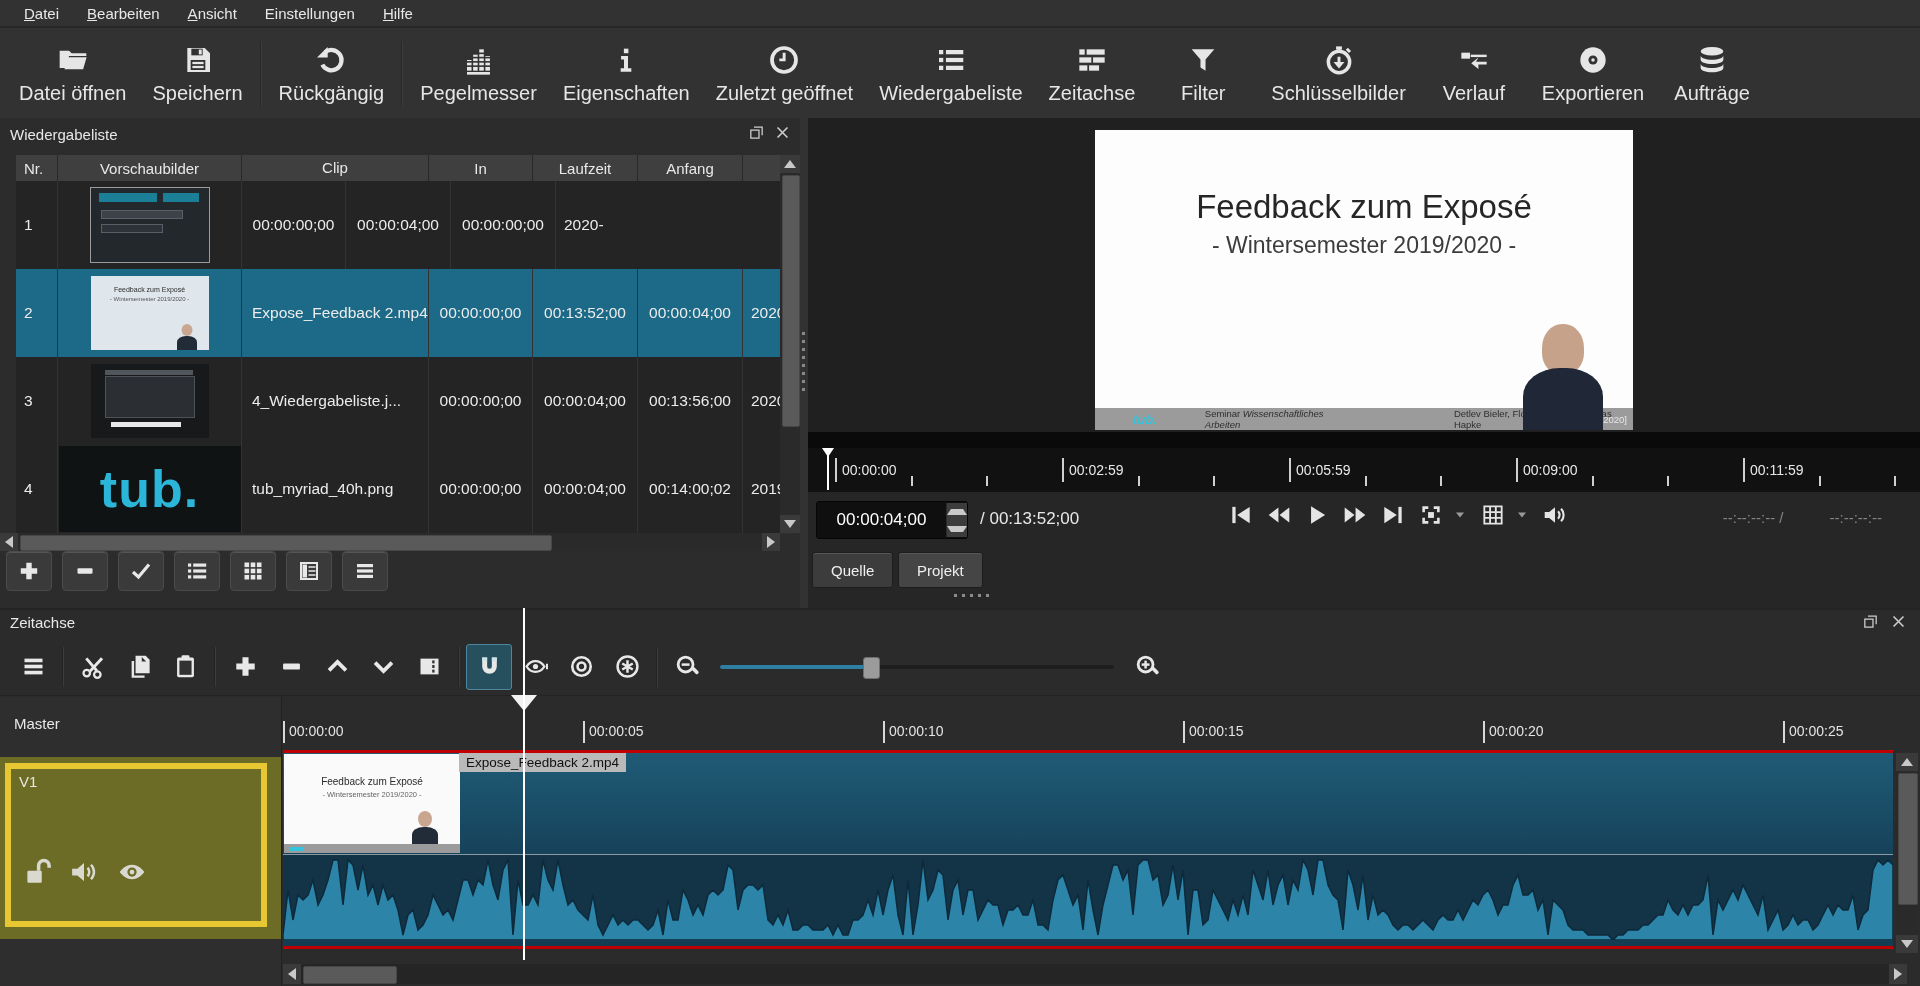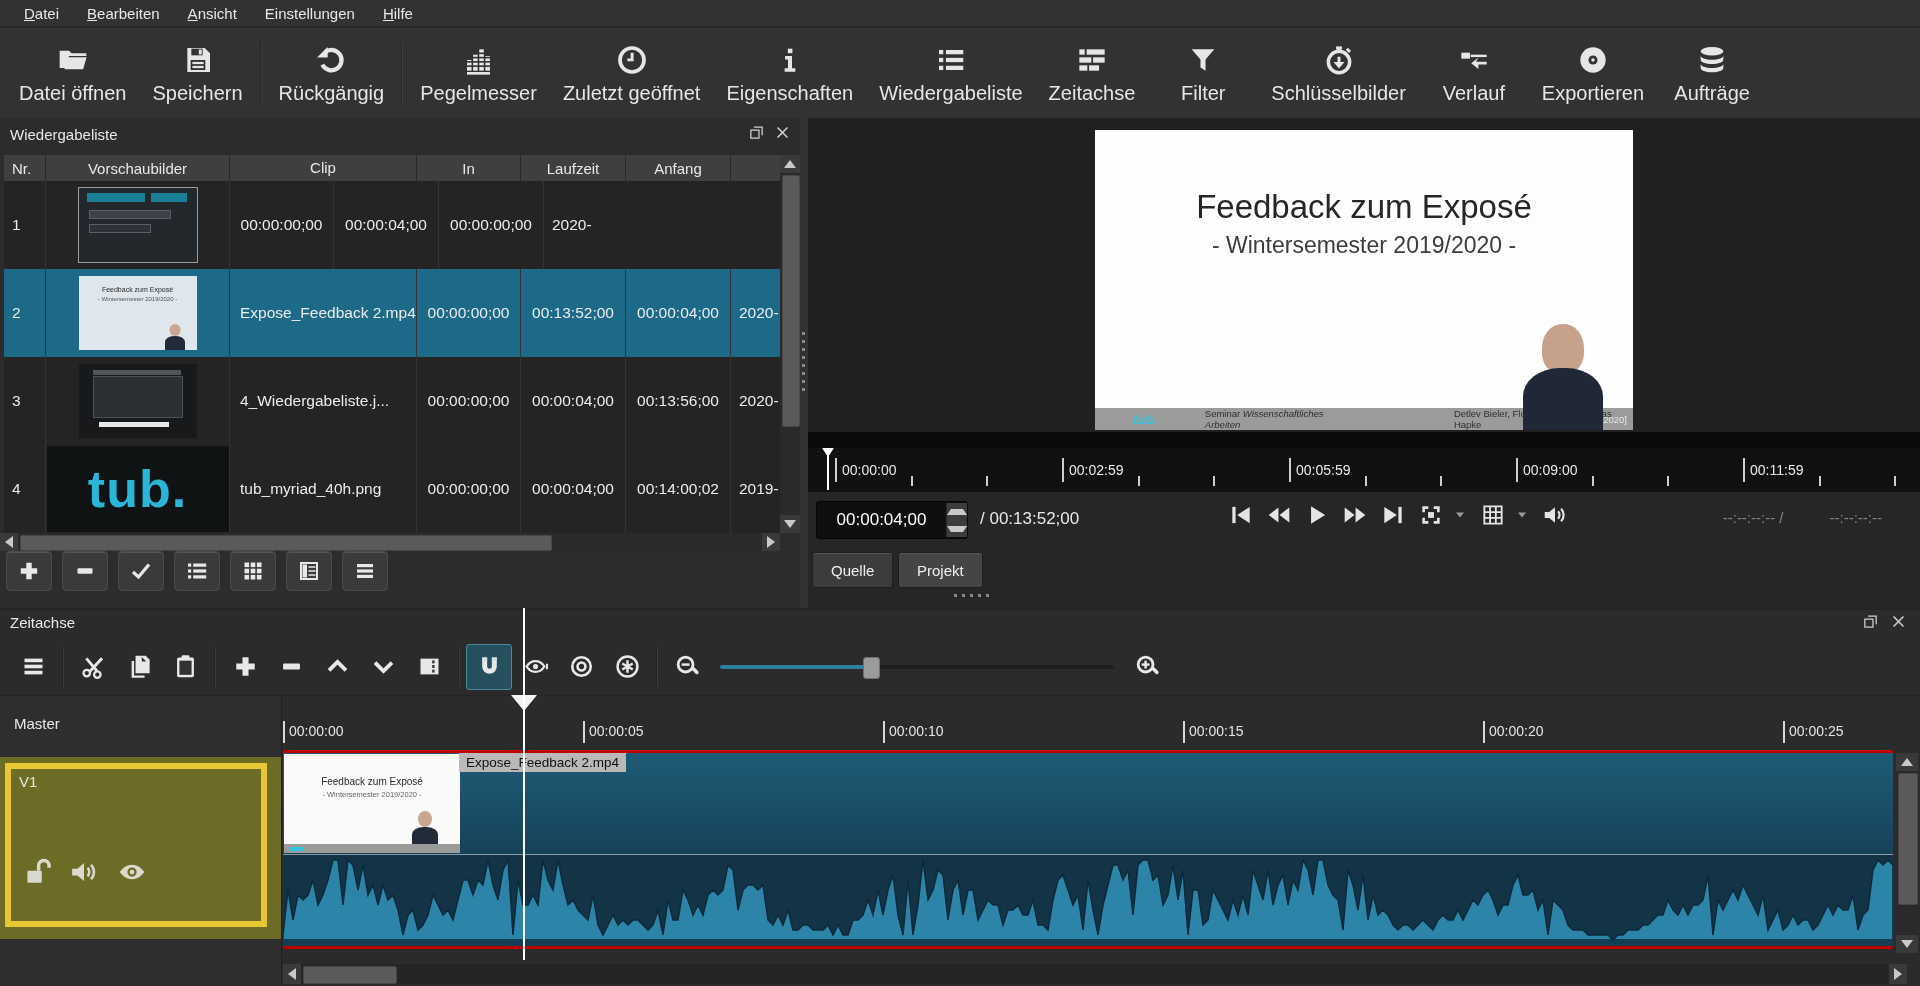--- a/index.html
+++ b/index.html
@@ -17,21 +17,21 @@
   .tb-item.disabled{color:#707070;}
   .tb-sep{width:1px;height:64px;background:#272727;border-right:1px solid #3d3d3d;margin:0 4px;}
   .ic{display:inline-block;line-height:0;}
   .ic svg{width:100%;height:100%;fill:currentColor;}
   .submenu-arrow{width:9px;height:7px;color:#bdbdbd;}
   
   .panel-title{font-size:15px;color:#e8e8e8;}
   .corner-ic{width:17px;height:17px;color:#cfcfcf;}
   
   #playlist{position:absolute;left:0;top:118px;width:800px;height:490px;background:#2c2c2c;}
-  #playlist-table{position:absolute;left:4px;top:37px;width:780px;height:378px;background:#ec4899;}
+  #playlist-table{position:absolute;left:16px;top:37px;width:780px;height:378px;background:#ec4899;}
   .prow{position:absolute;left:0;width:780px;display:flex;}
   .pcell{box-sizing:border-box;border-right:1px solid #333;display:flex;align-items:center;justify-content:center;font-size:15.5px;color:#ececec;overflow:hidden;}
   .hrow .pcell{background:#3f3f3f;border-right:1px solid #292929;color:#e8e8e8;font-size:15px;}
   .c-nr{width:42px;justify-content:flex-start;padding-left:8px;}
   .c-th{width:184px;}
   .c-cl{width:187px;justify-content:flex-start;padding-left:10px;text-align:left;line-height:1.35;}
   .c-in{width:104px;} .c-du{width:105px;} .c-st{width:105px;} .c-da{width:53px;border-right:none;justify-content:flex-start;padding-left:8px;}
   .drow{height:88px;border-bottom:1px solid #303030;background:#242424;}
   .drow.selected{background:#1c6a87;border-bottom-color:#1c6a87;}
   .thumb{position:relative;overflow:hidden;}
@@ -198,31 +198,31 @@
               <rect x="2" y="9.6" width="20" height="1.2"></rect>
               <rect x="2" y="12.8" width="20" height="1.2"></rect>
               <rect x="2" y="16" width="20" height="1.2"></rect>
             </g>
             <rect x="3" y="21" width="17.2" height="2"></rect>
           </svg></span>
         <span class="tb-label">Pegelmesser</span>
       </div>
       <div class="tb-item">
         <span class="ic"><svg viewBox="0 0 24 24" xmlns="http://www.w3.org/2000/svg">
+            <rect x="10.4" y="3.5" width="3.4" height="3.4"></rect>
+            <path d="M8.3 9h5.2v9.2H16v2.6H8V18.2h2.5v-6.6H8.3z"></path>
+          </svg></span>
+        <span class="tb-label">Eigenschaften</span>
+      </div>
+      <div class="tb-item">
+        <span class="ic"><svg viewBox="0 0 24 24" xmlns="http://www.w3.org/2000/svg">
             <circle cx="12" cy="12" r="9" fill="none" stroke="currentColor" stroke-width="2.8"></circle>
             <path d="M11 6.5h2.2V13H8.5v-2.2H11z"></path>
           </svg></span>
         <span class="tb-label">Zuletzt geöffnet</span>
-      </div>
-      <div class="tb-item">
-        <span class="ic"><svg viewBox="0 0 24 24" xmlns="http://www.w3.org/2000/svg">
-            <rect x="10.4" y="3.5" width="3.4" height="3.4"></rect>
-            <path d="M8.3 9h5.2v9.2H16v2.6H8V18.2h2.5v-6.6H8.3z"></path>
-          </svg></span>
-        <span class="tb-label">Eigenschaften</span>
       </div>
       <div class="tb-item">
         <span class="ic"><svg viewBox="0 0 24 24" xmlns="http://www.w3.org/2000/svg">
             <rect x="3" y="4.5" width="3.2" height="3.2"></rect>
             <rect x="8.2" y="4.5" width="13" height="3.2"></rect>
             <rect x="3" y="10.4" width="3.2" height="3.2"></rect>
             <rect x="8.2" y="10.4" width="13" height="3.2"></rect>
             <rect x="3" y="16.3" width="3.2" height="3.2"></rect>
             <rect x="8.2" y="16.3" width="13" height="3.2"></rect>
           </svg></span>

